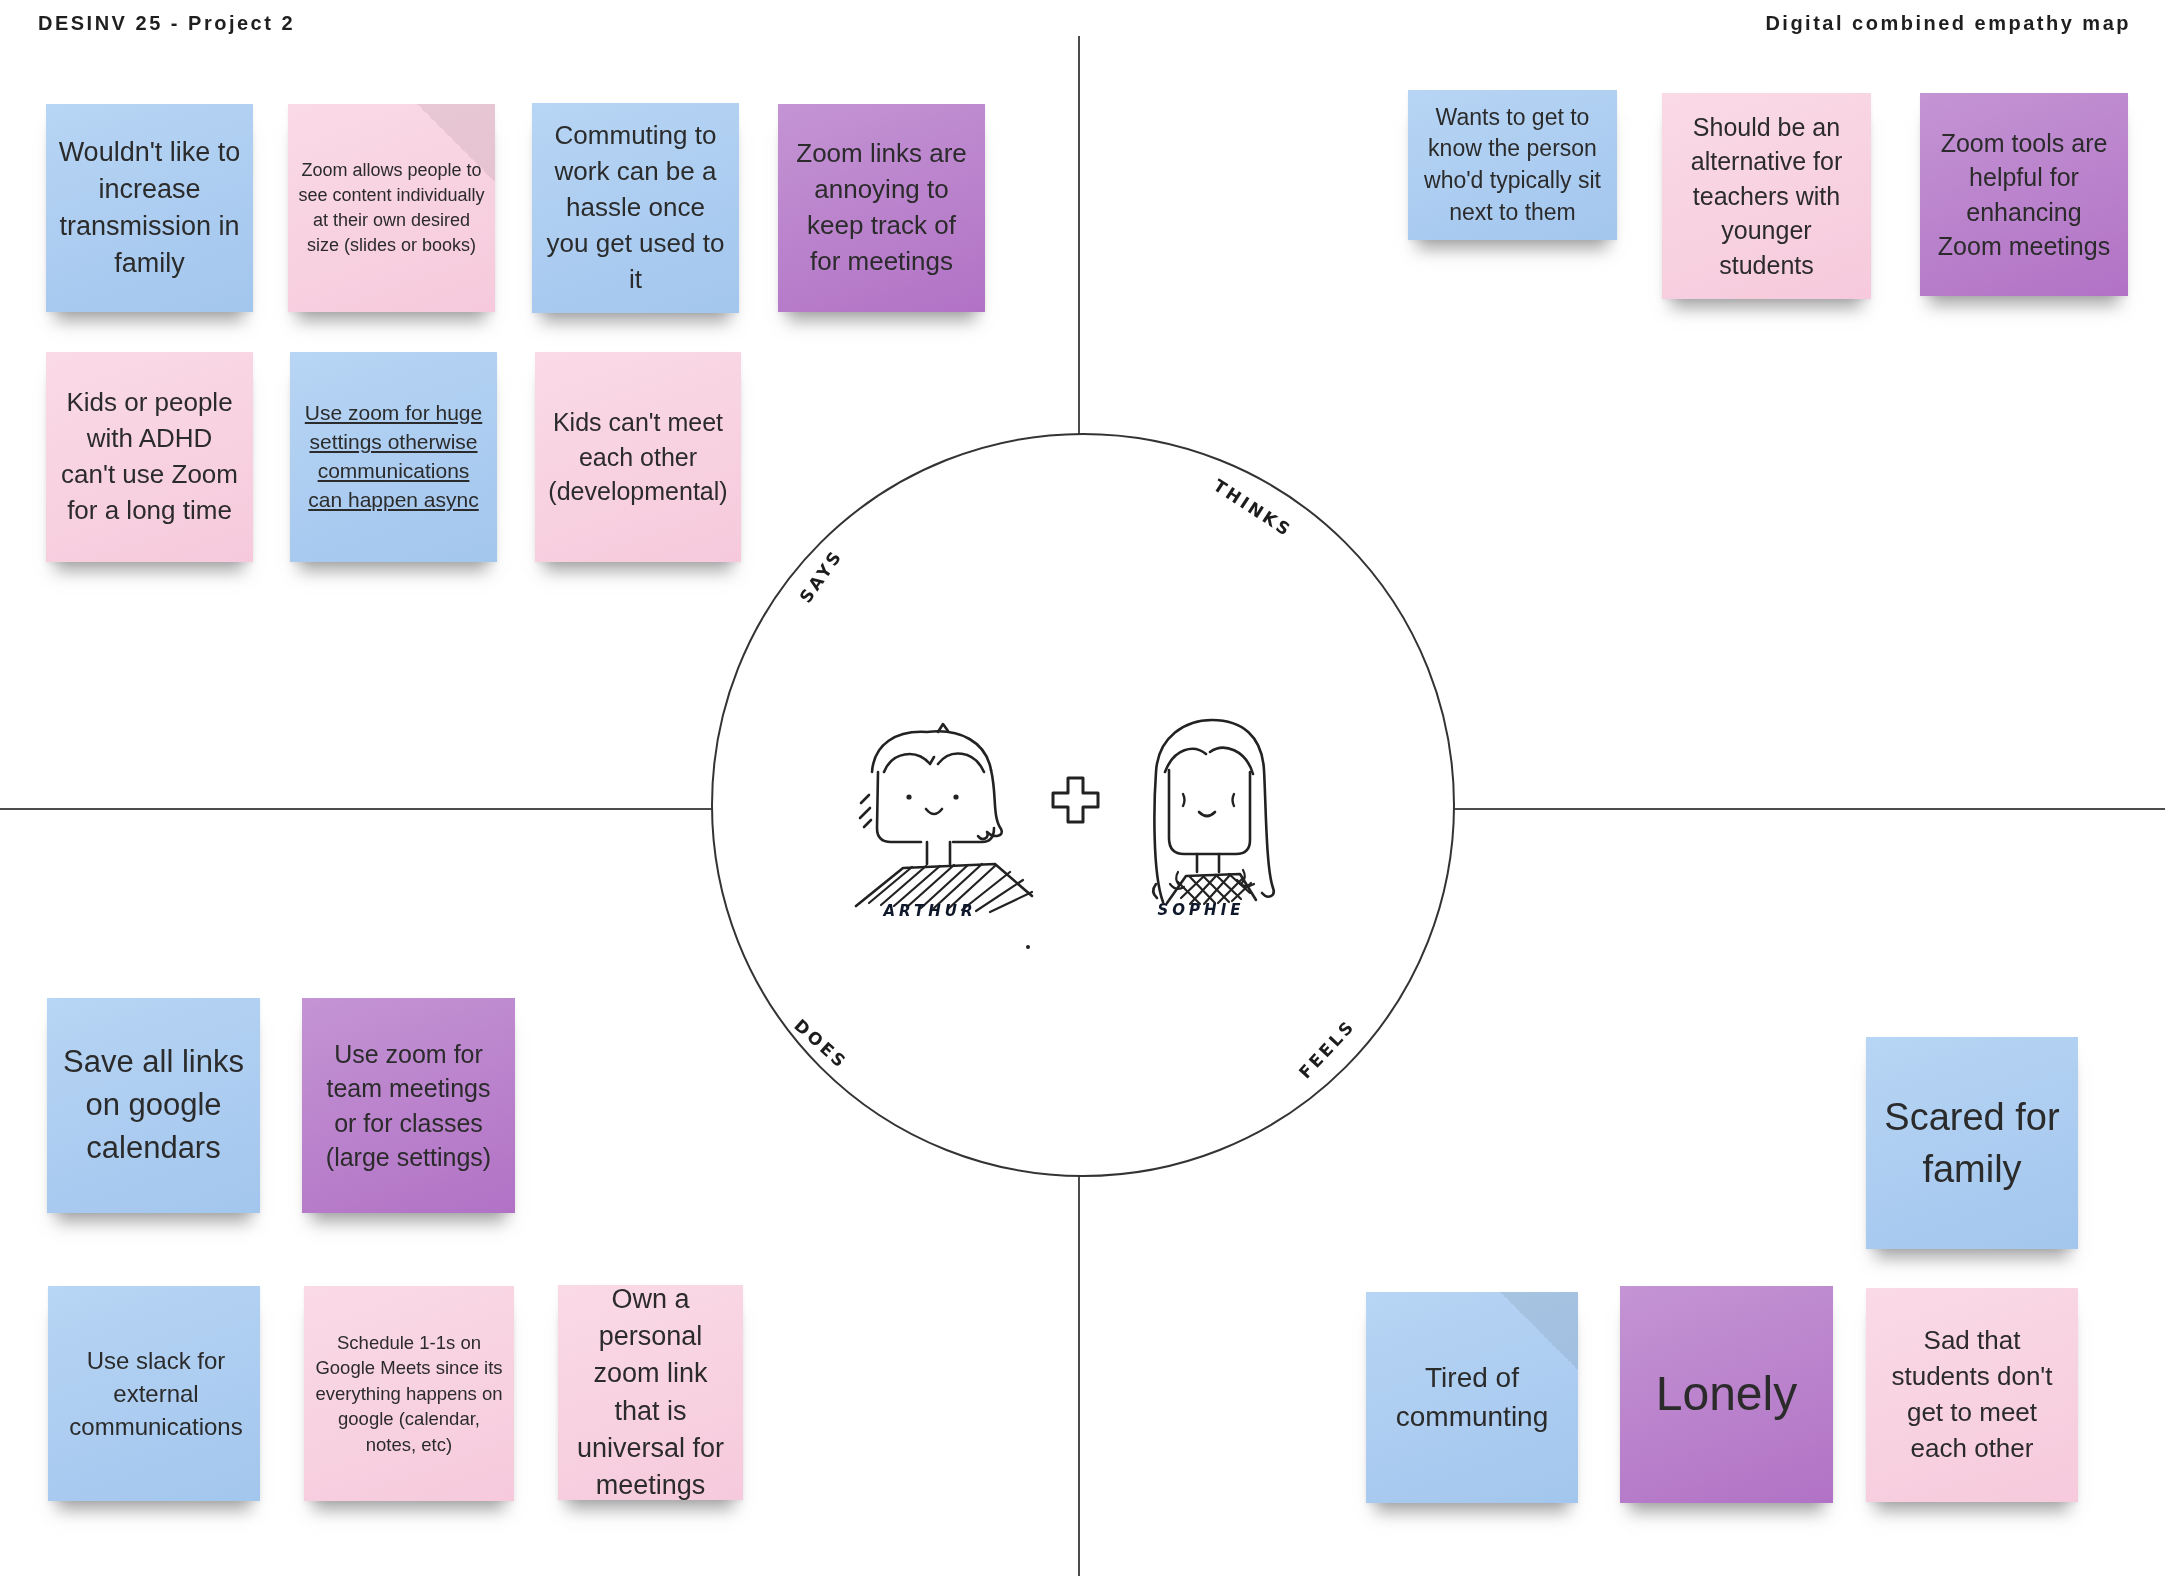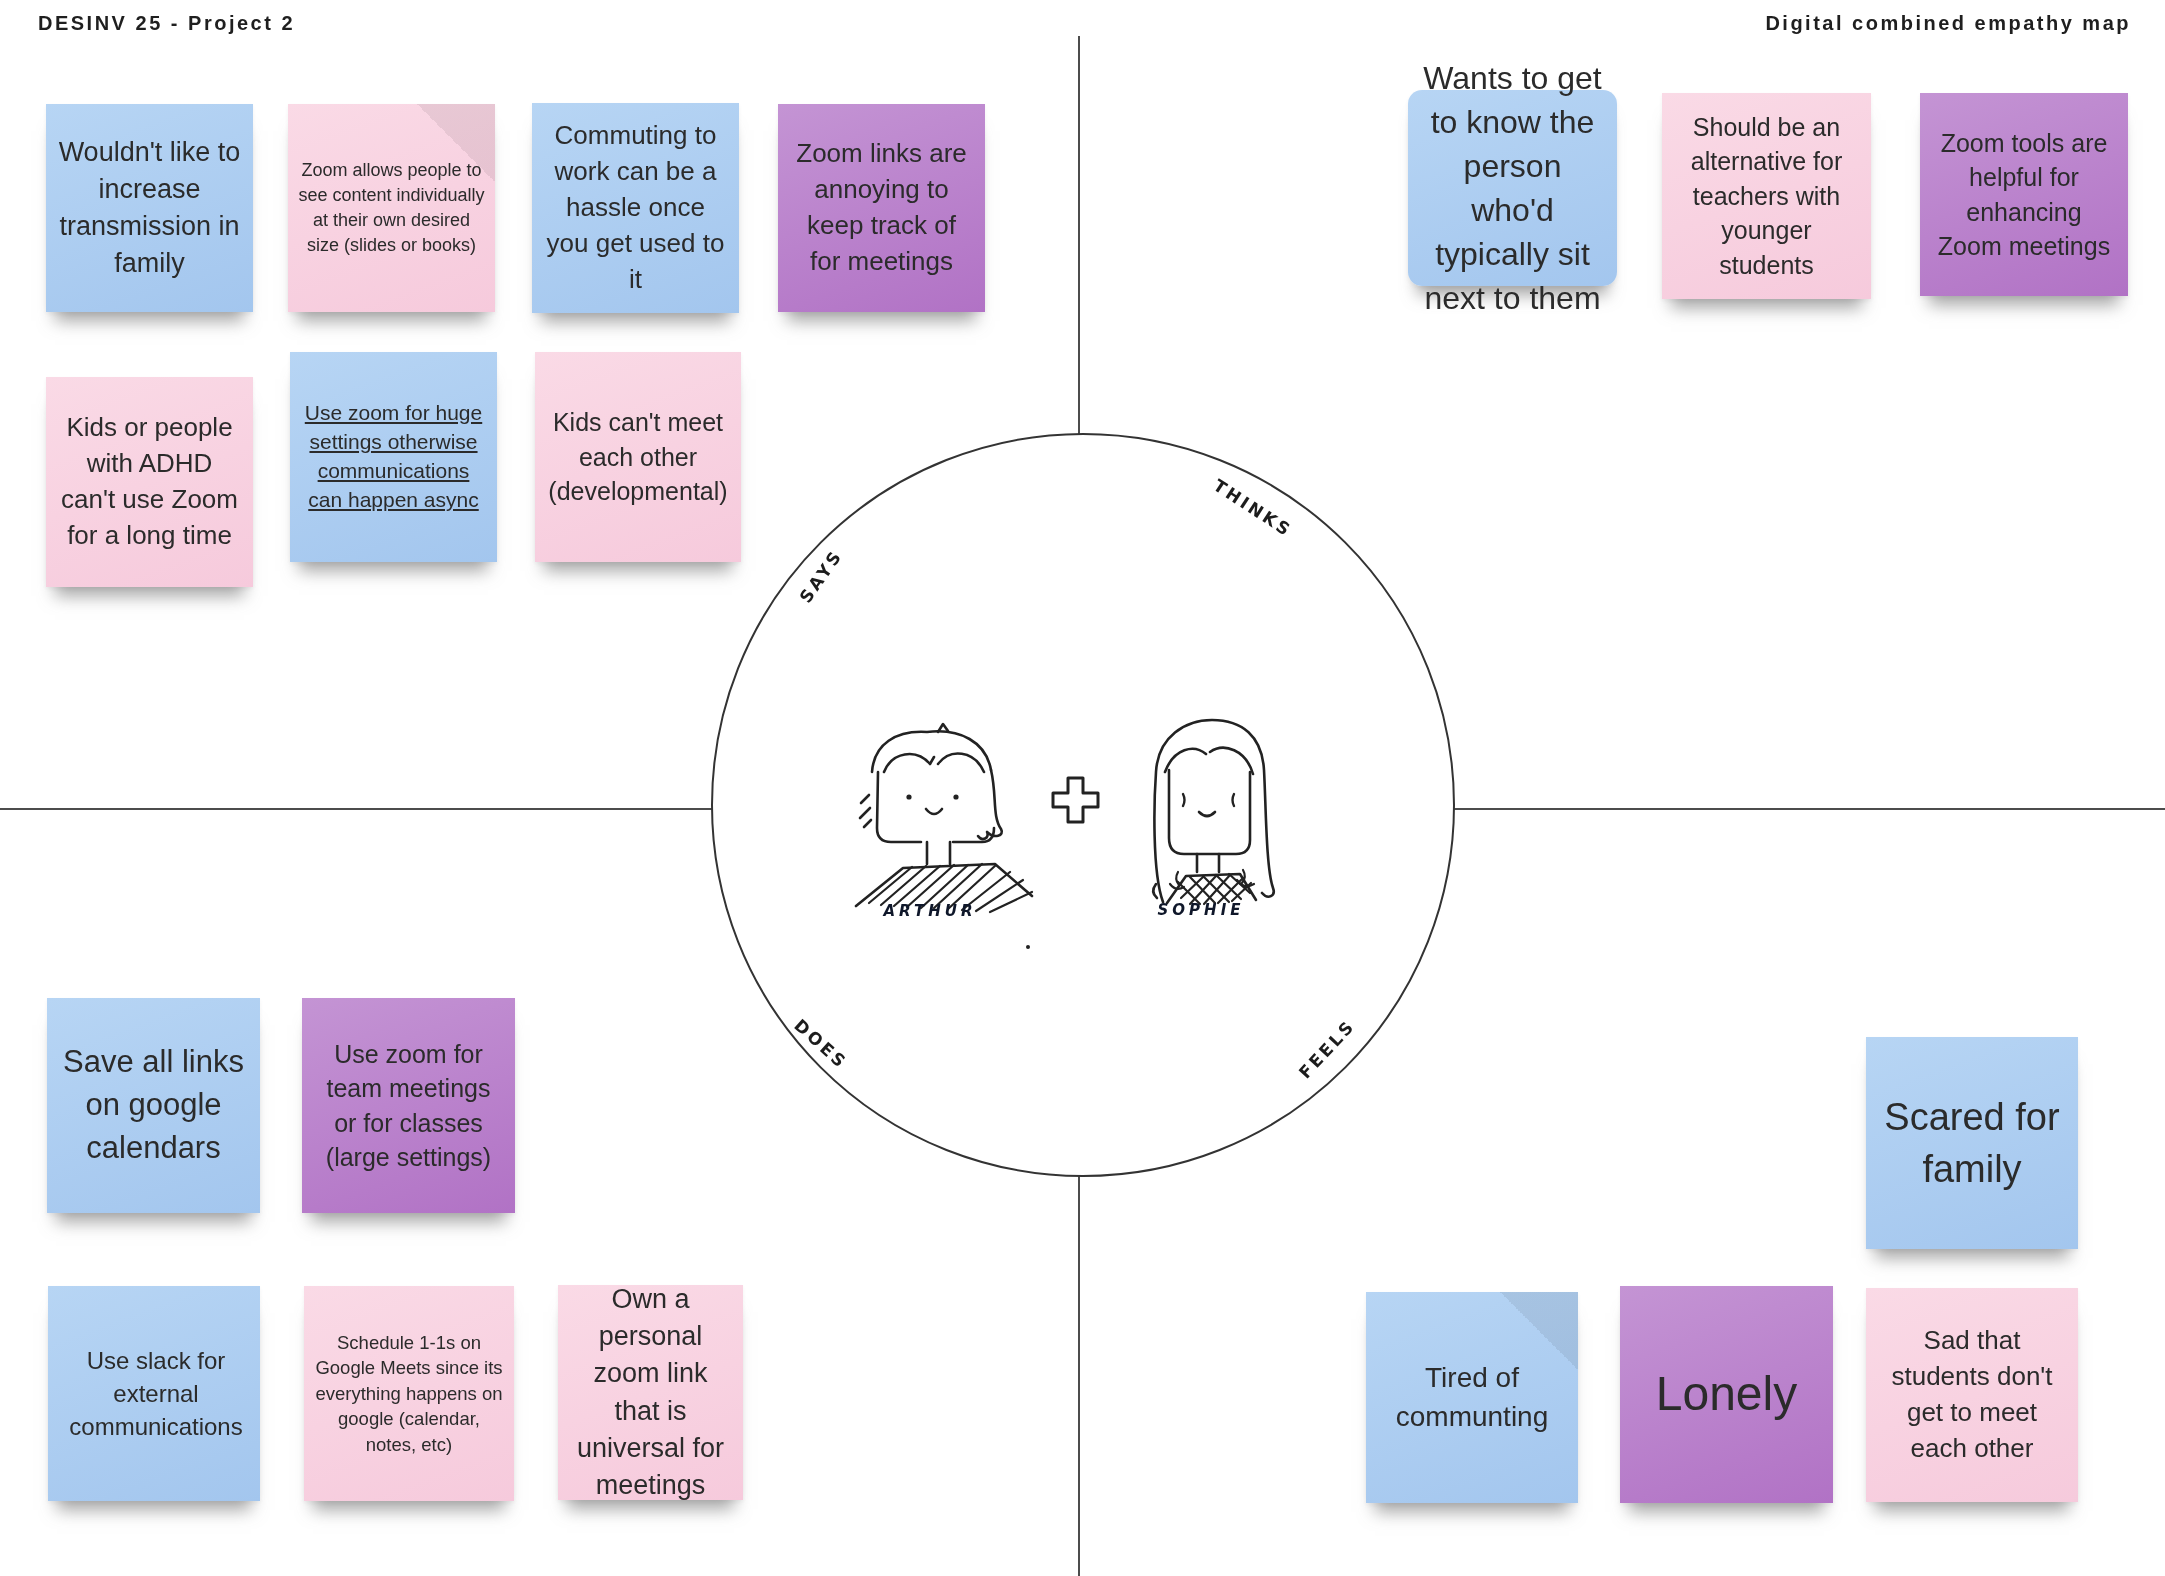--- a/index.html
+++ b/index.html
@@ -122,25 +122,25 @@
     </g>
   </svg>
 
   <div class="person-name" style="left:930px;top:911px;">ARTHUR</div>
   <div class="person-name" style="left:1201px;top:910px;">SOPHIE</div>
 
   <div class="note blue" style="left:46px;top:104px;width:207px;height:208px;font-size:27px;">Wouldn't like to increase transmission in family</div>
   <div class="note fold pink" style="left:288px;top:104px;width:207px;height:208px;font-size:18px;padding:10px;">Zoom allows people to see content individually at their own desired size (slides or books)</div>
   <div class="note blue" style="left:532px;top:103px;width:207px;height:210px;font-size:26px;">Commuting to work can be a hassle once you get used to it</div>
   <div class="note purple" style="left:778px;top:104px;width:207px;height:208px;font-size:26px;">Zoom links are annoying to keep track of for meetings</div>
-  <div class="note pink" style="left:46px;top:352px;width:207px;height:210px;font-size:26px;margin-top:25px;">Kids or people with ADHD can't use Zoom for a long time</div>
+  <div class="note pink" style="left:46px;top:352px;width:207px;height:210px;font-size:26px;">Kids or people with ADHD can't use Zoom for a long time</div>
   <div class="note blue" style="left:290px;top:352px;width:207px;height:210px;font-size:21px;text-decoration:underline;">Use zoom for huge settings otherwise communications can happen async</div>
   <div class="note pink" style="left:535px;top:352px;width:206px;height:210px;font-size:25px;">Kids can't meet each other (developmental)</div>
 
-  <div class="note blue" style="left:1408px;top:90px;width:209px;height:196px;font-size:32px;border-radius:14px;">Wants to get to know the person who'd typically sit next to them</div>
+  <div class="note blue" style="left:1408px;top:90px;width:209px;height:150px;font-size:23px;">Wants to get to know the person who'd typically sit next to them</div>
   <div class="note pink" style="left:1662px;top:93px;width:209px;height:206px;font-size:25px;">Should be an alternative for teachers with younger students</div>
   <div class="note purple" style="left:1920px;top:93px;width:208px;height:203px;font-size:25px;">Zoom tools are helpful for enhancing Zoom meetings</div>
 
   <div class="note blue" style="left:47px;top:998px;width:213px;height:215px;font-size:31px;">Save all links on google calendars</div>
   <div class="note purple" style="left:302px;top:998px;width:213px;height:215px;font-size:25px;">Use zoom for team meetings or for classes (large settings)</div>
   <div class="note blue" style="left:48px;top:1286px;width:212px;height:215px;font-size:24px;padding-left:16px;">Use slack for external communications</div>
   <div class="note pink" style="left:304px;top:1286px;width:210px;height:215px;font-size:18.5px;padding:9px;">Schedule 1-1s on Google Meets since its everything happens on google (calendar, notes, etc)</div>
   <div class="note pink" style="left:558px;top:1285px;width:185px;height:215px;font-size:27px;">Own a personal zoom link that is universal for meetings</div>
 
   <div class="note blue" style="left:1866px;top:1037px;width:212px;height:212px;font-size:38px;">Scared for family</div>

